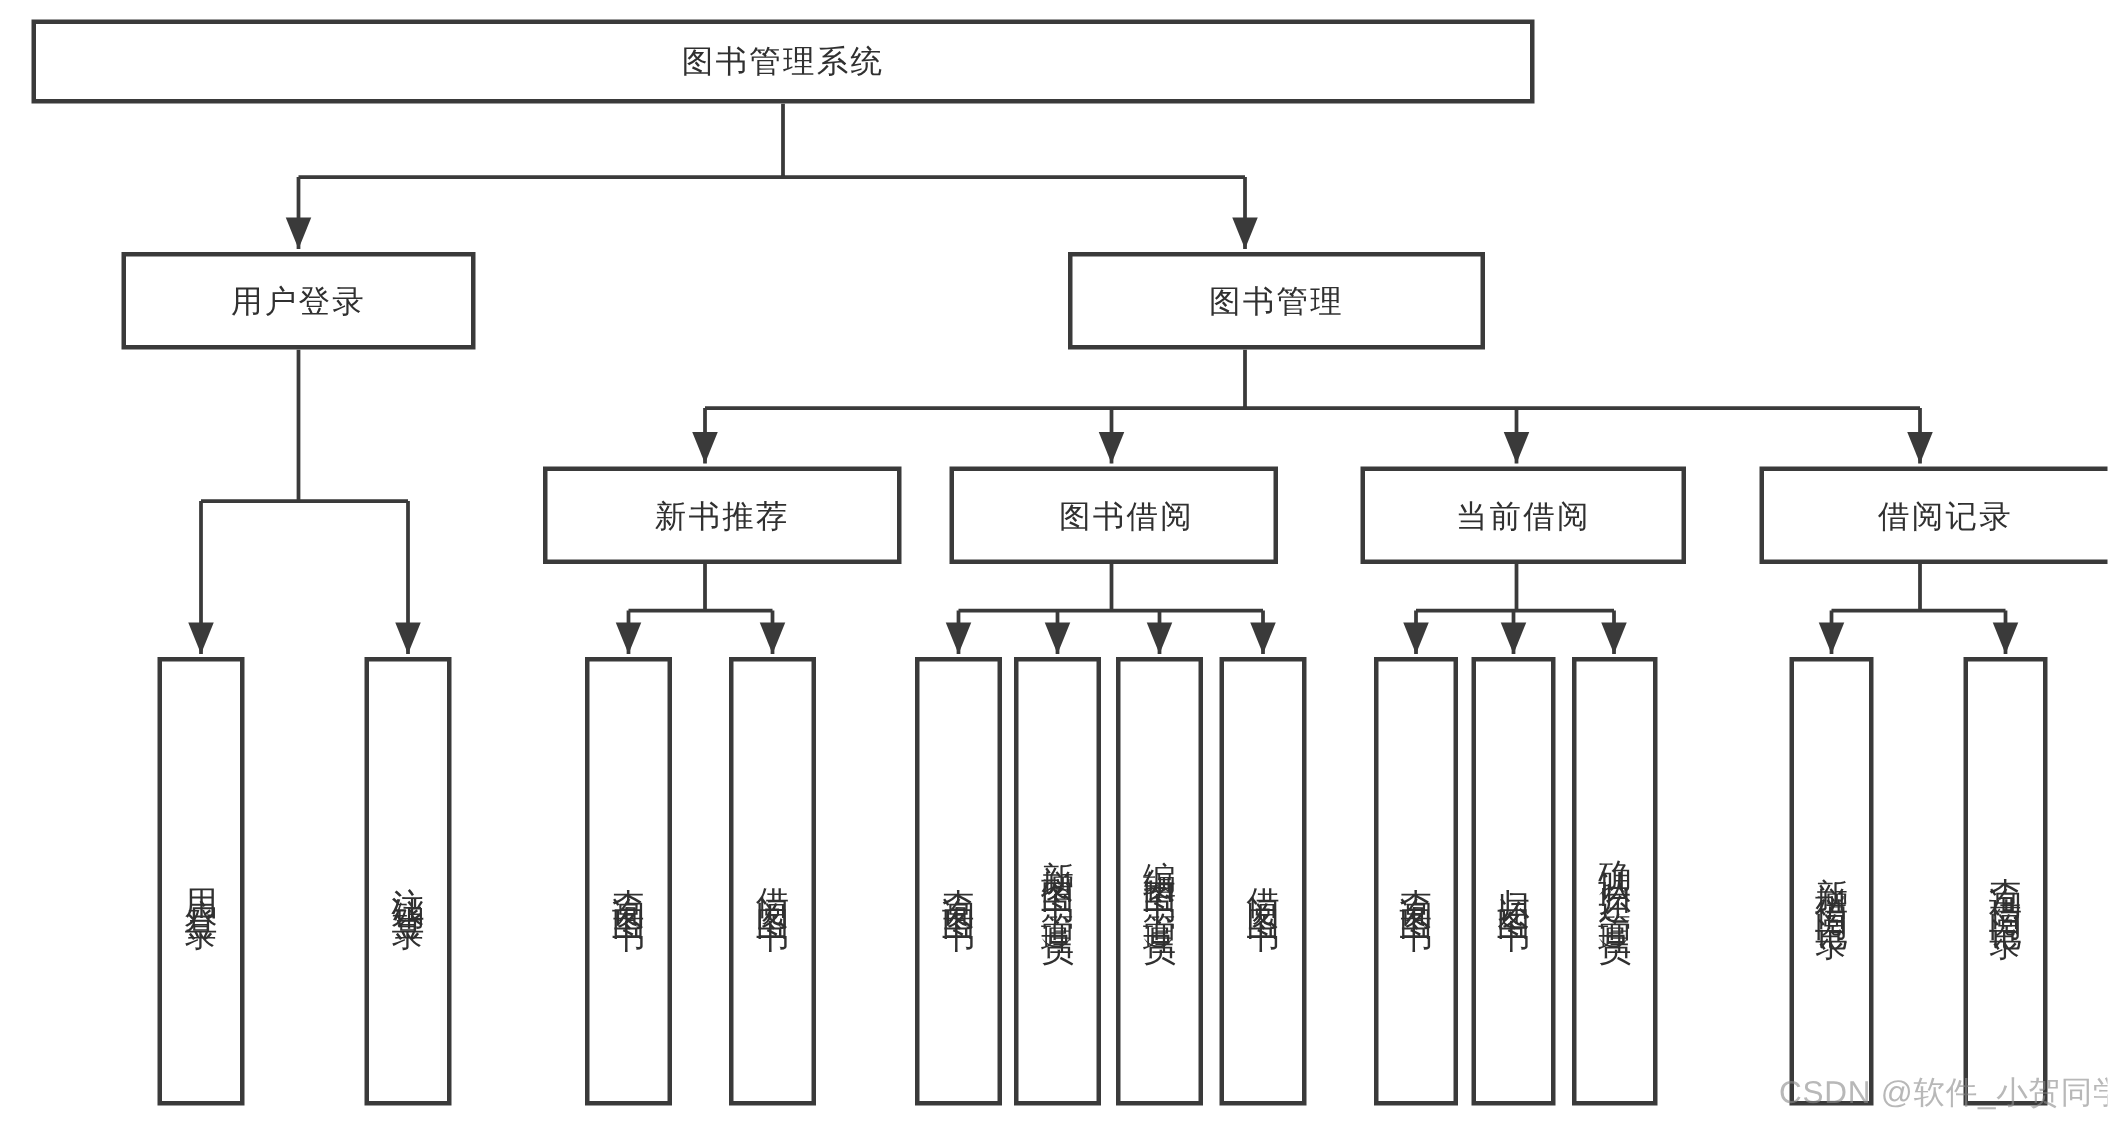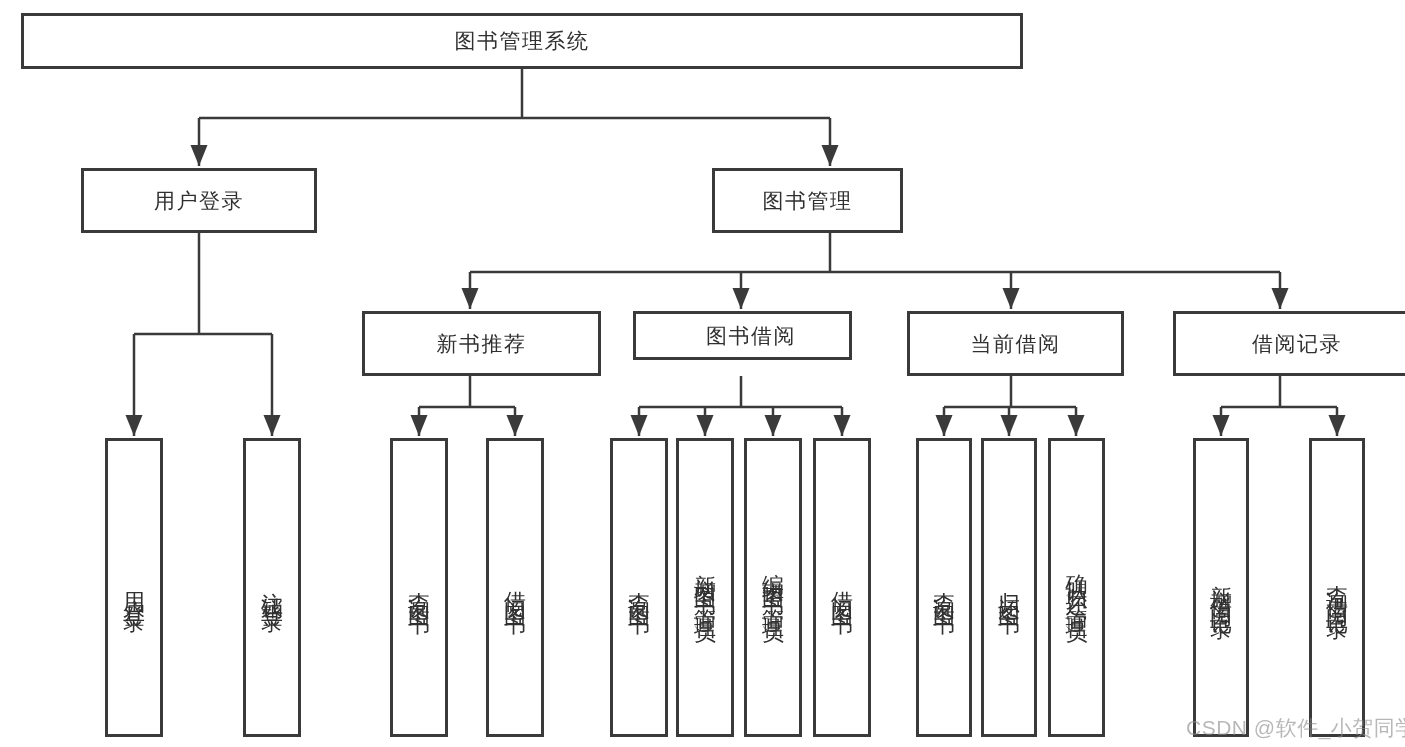--- a/index.html
+++ b/index.html
@@ -32,23 +32,23 @@
     writing-mode:vertical-rl;
     text-orientation:mixed;
     font-size:22px;
     line-height:1;
     letter-spacing:7px;
     color:#303030;
   }
   
   .n-root        { left:21px;   top:13px;  width:1002px; height:56px; }
   .n-userlogin   { left:81px;   top:168px; width:236px;  height:65px; }
-  .n-bookmgmt    { left:712px;  top:168px; width:191px;  height:65px; }
+  .n-bookmgmt    { left:712px;  top:168px; width:278px;  height:65px; }
   .n-newrec      { left:362px;  top:311px; width:239px;  height:65px; }
-  .n-bookborrow  { left:633px;  top:311px; width:219px;  height:49px;padding-left:17px; }
+  .n-bookborrow  { left:633px;  top:311px; width:219px;  height:65px;padding-left:17px; }
   .n-curborrow   { left:907px;  top:311px; width:217px;  height:65px; }
   .n-borrowrec   { left:1173px; top:311px; width:248px;  height:65px; }
   .leaf          { top:438px; width:58px; height:299px; }
   .l-u1 { left:105px; }
   .l-u2 { left:243px; }
   .l-n1 { left:390px; }
   .l-n2 { left:486px; }
   .l-b1 { left:610px; }
   .l-b2 { left:676px; }
   .l-b3 { left:744px; }

